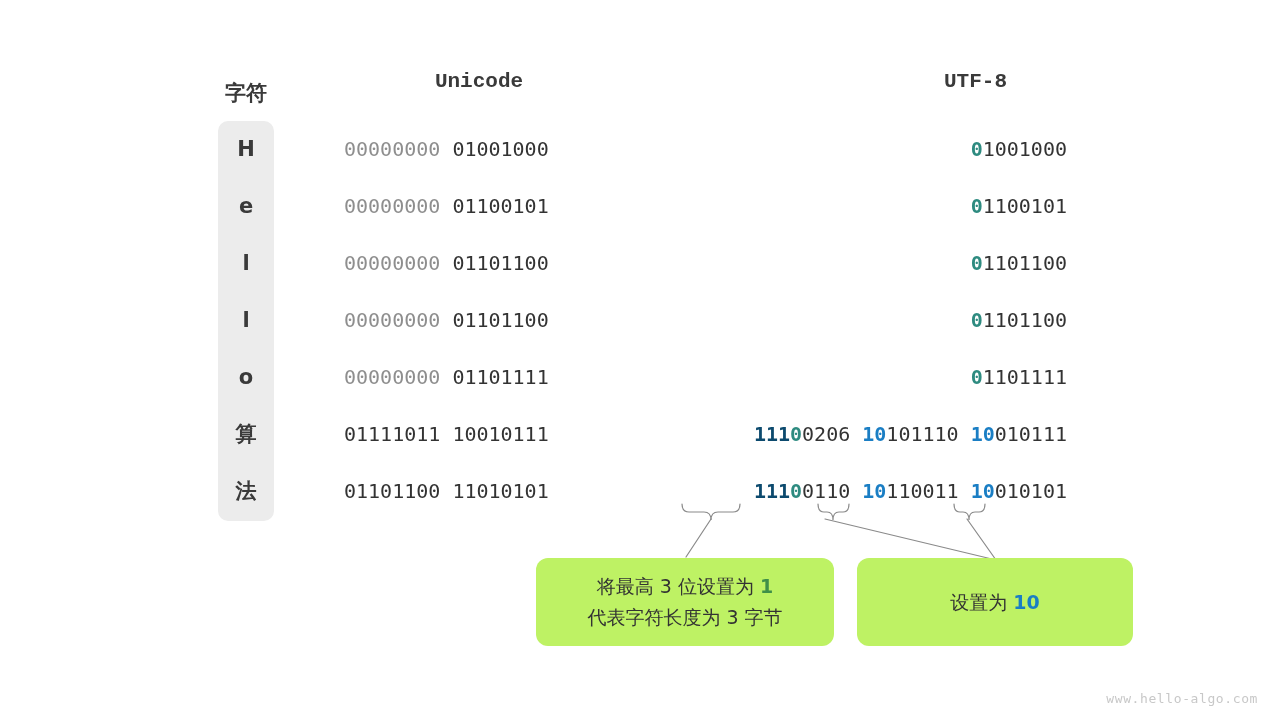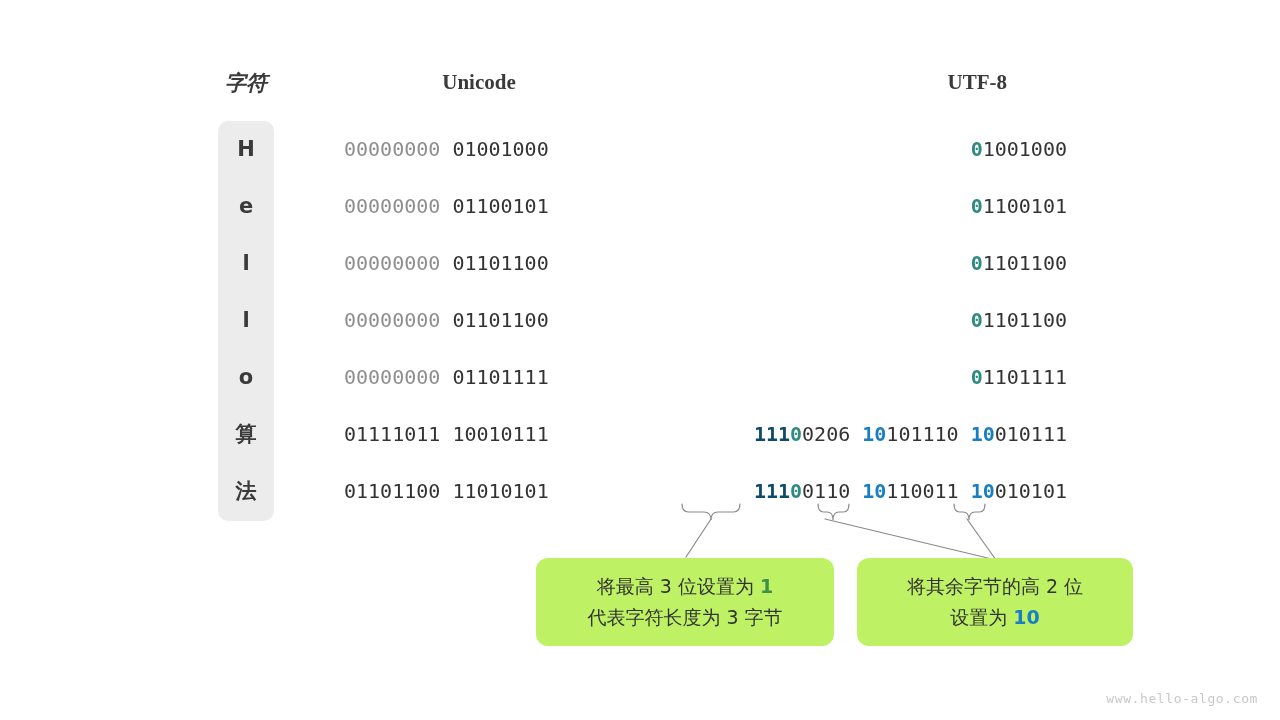--- a/index.html
+++ b/index.html
@@ -18,30 +18,30 @@
   #stage {
     position: absolute;
     left: 0; top: 0;
     width: 1280px;
     height: 720px;
   }
 
   
   .col-header {
     position: absolute;
-    font-family: Liberation Serif, serif;
+    font-family: Liberation Mono, monospace;
     font-weight: bold;
     font-size: 21px;
     color: #3a3a3a;
     white-space: nowrap;
   }
   .col-header.cjk {
     font-family: "DejaVu Sans", sans-serif;
   }
-  #hdr-char   { left: 218px; top: 69px; width: 56px; text-align: center; font-style: italic; }
+  #hdr-char   { left: 218px; top: 79px; width: 56px; text-align: center; }
   #hdr-unicode{ left: 348px; top: 70px; width: 262px; text-align: center; }
   #hdr-utf8   { left: 745px; top: 70px; width: 262px; text-align: right; }
 
   
   #char-capsule {
     position: absolute;
     left: 218px;
     top: 121px;
     width: 56px;
     height: 400px;
@@ -179,25 +179,20 @@
     </div>
     <div>
       <span>代表字符长度为</span>
       <span>3</span>
       <span>字节</span>
     </div>
   </div>
 
   <div class="callout" id="callout-2">
     <div>
-      <span>将其余字节的高</span>
-      <span>2</span>
-      <span>位</span>
-    </div>
-    <div>
       <span>设置为</span>
       <span class="hl-blue">10</span>
     </div>
   </div>
 
   <div id="watermark">www.hello-algo.com</div>
 
 </div>
 
 </body></html>

